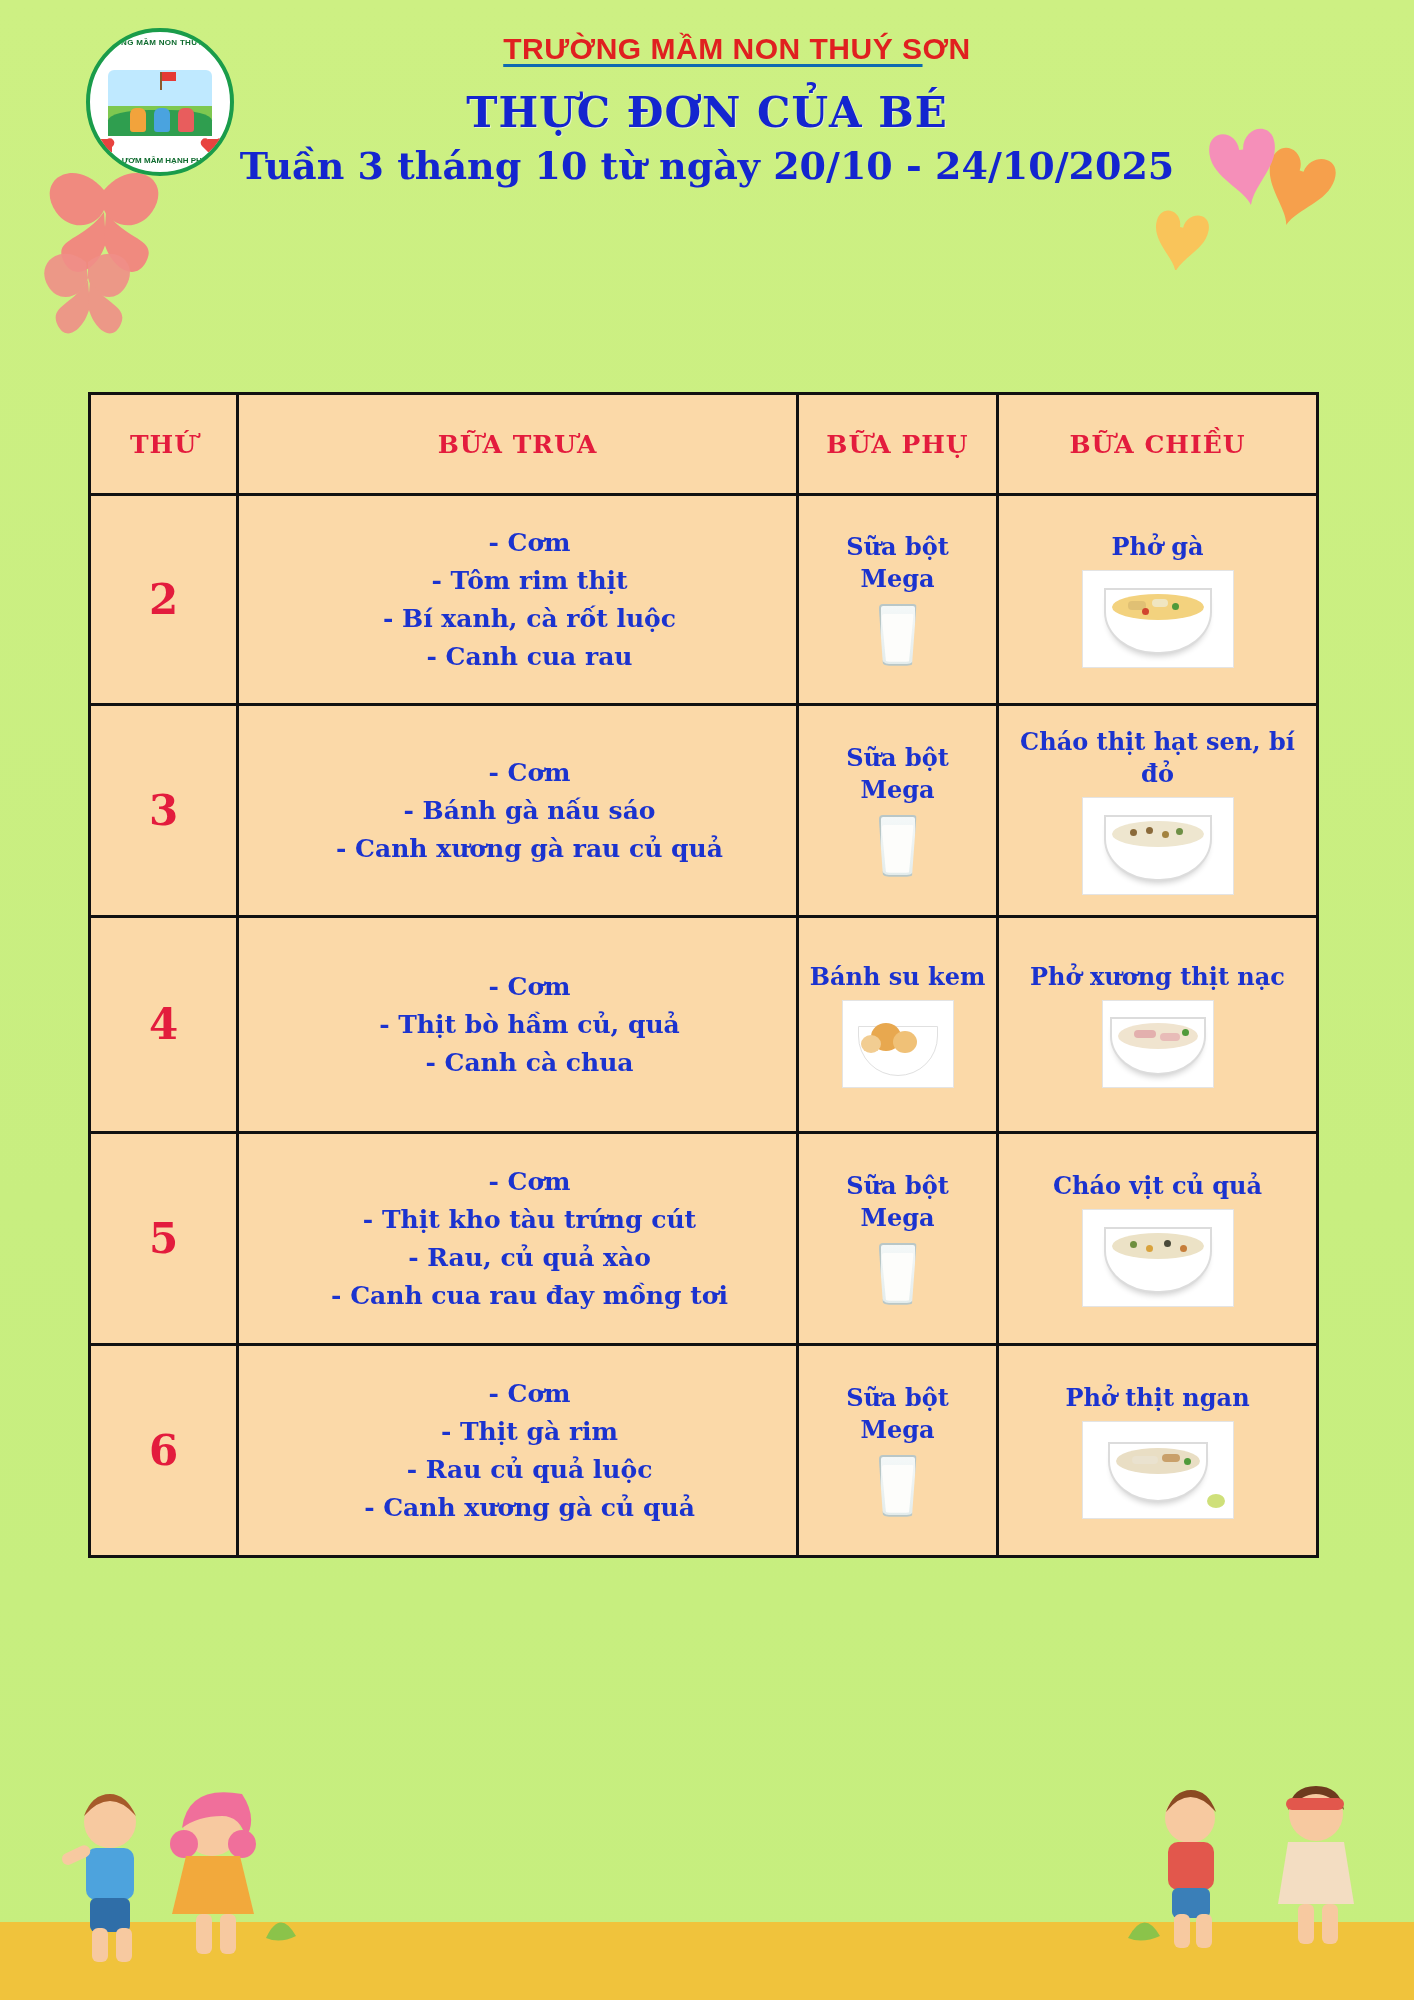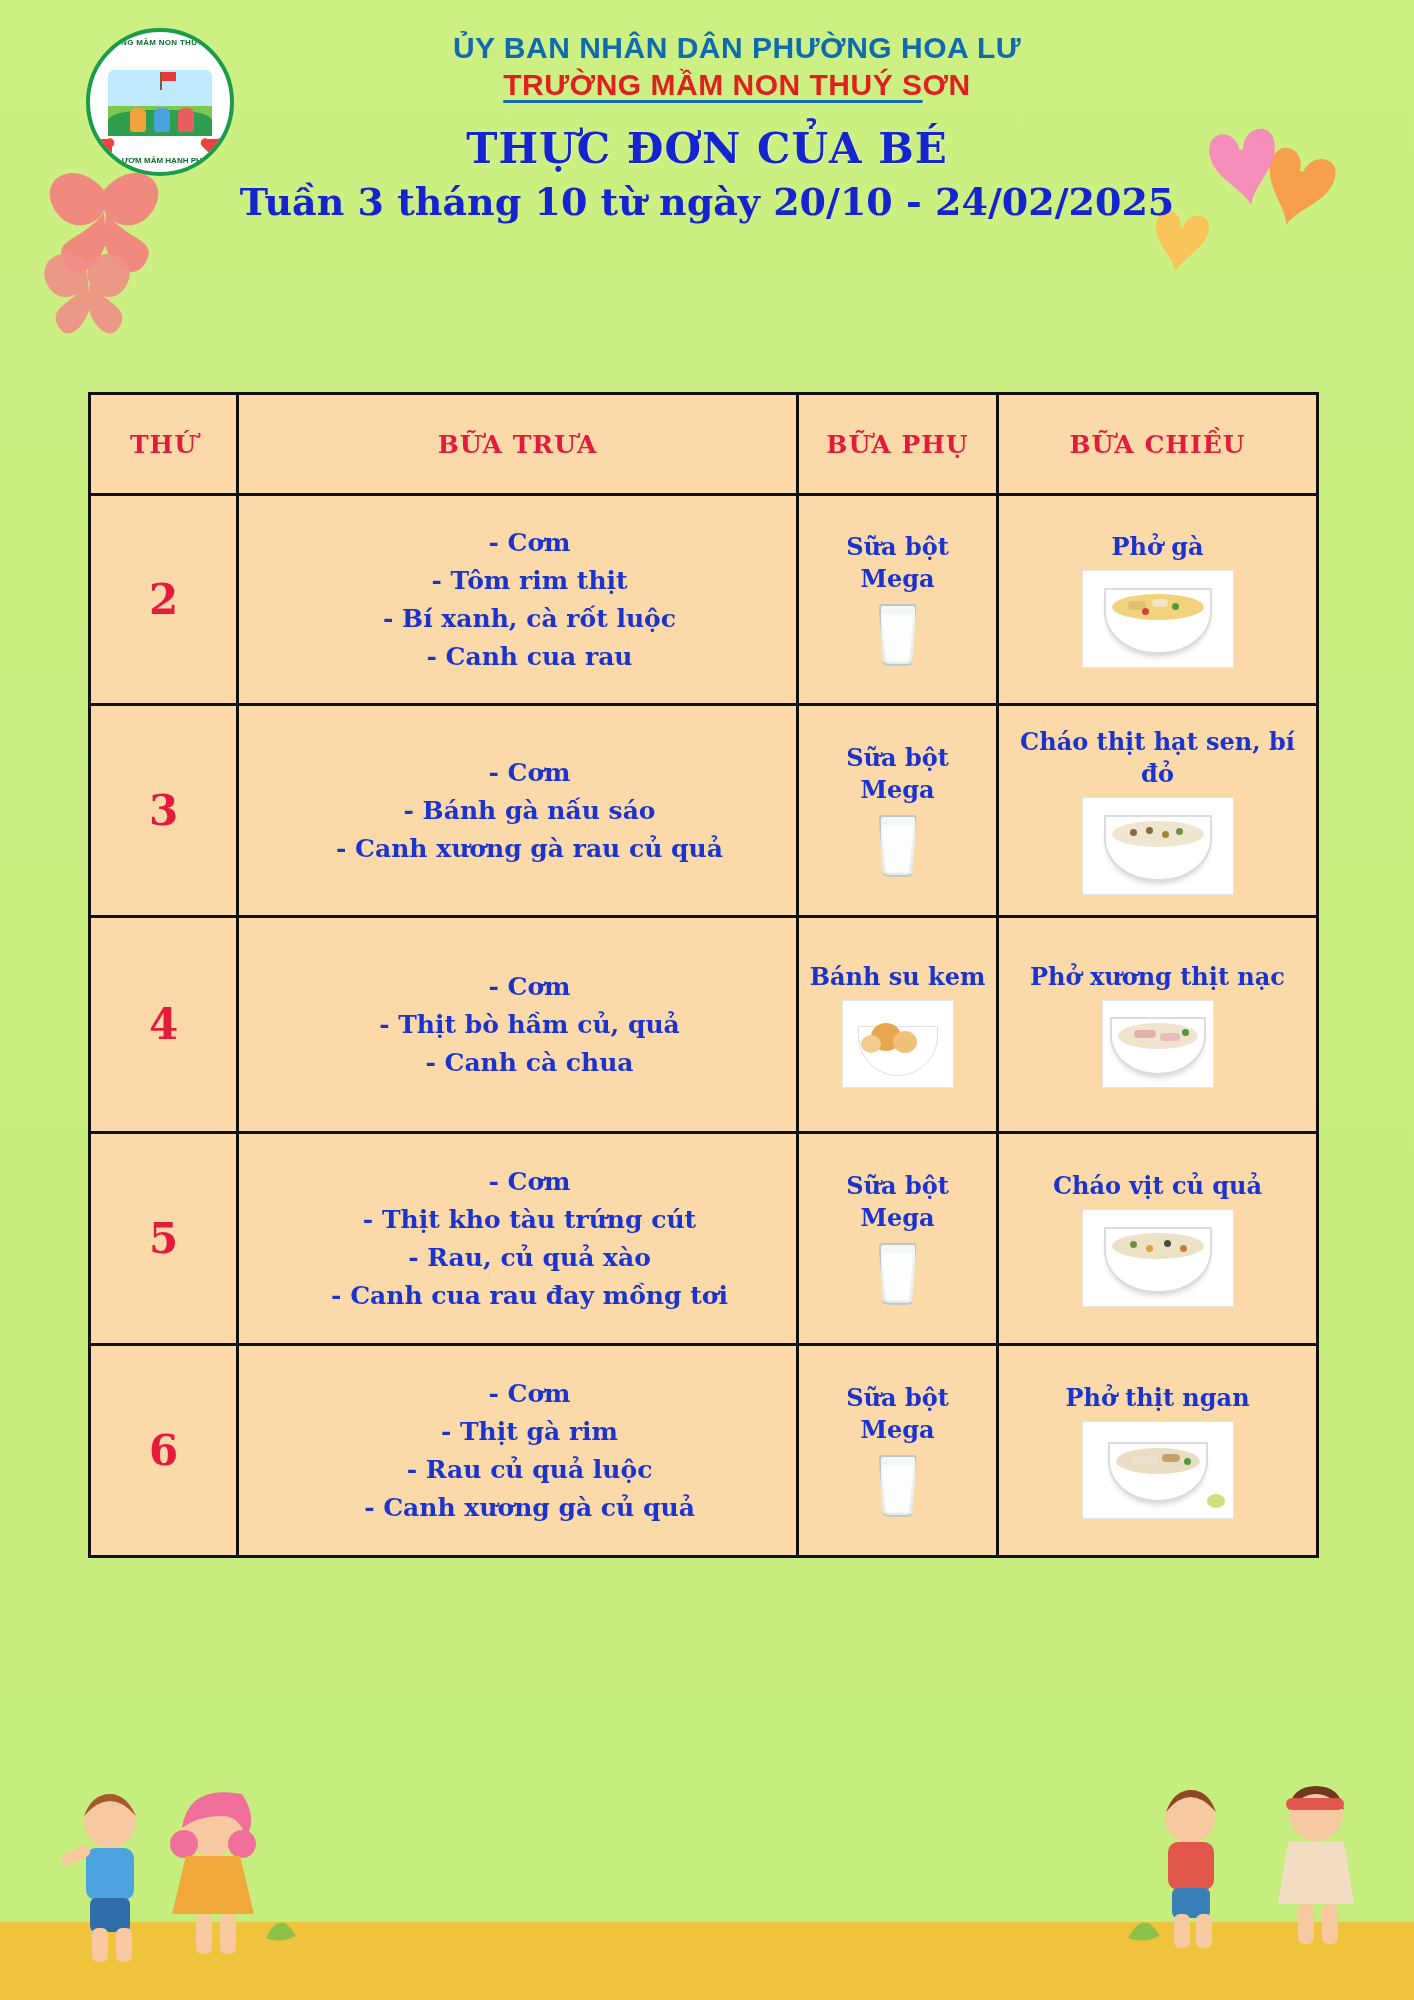--- a/index.html
+++ b/index.html
@@ -328,27 +328,26 @@
         <div class="logo-kid" style="left:22px; background:#f2a33c;"></div>
         <div class="logo-kid" style="left:46px; background:#4aa3df;"></div>
         <div class="logo-kid" style="left:70px; background:#e85d5d;"></div>
       </div>
       <div class="logo-heart-l"></div>
       <div class="logo-heart-r"></div>
       <div class="logo-inner-bottom">ƯƠM MẦM HẠNH PHÚC</div>
     </div>
   </div>
 
-  <div class="h-line1">ỦY BAN NHÂN DÂN PHƯỜNG HOA LƯ</div>
   <div class="h-line2">
     <span class="underline-part">TRƯỜNG MẦM NON THUÝ S</span><span>ƠN</span>
   </div>
 
   <div class="h-title">THỰC ĐƠN  CỦA BÉ</div>
-  <div class="h-week">Tuần 3 tháng 10 từ ngày 20/10 - 24/02/2025</div>
+  <div class="h-week">Tuần 3 tháng 10 từ ngày 20/10 - 24/10/2025</div>
 </div>
 
 <div class="table-wrap">
   <table class="menu">
     <colgroup>
       <col class="col-thu">
         <col class="col-trua">
         <col class="col-phu">
         <col class="col-chieu">
     </colgroup>

